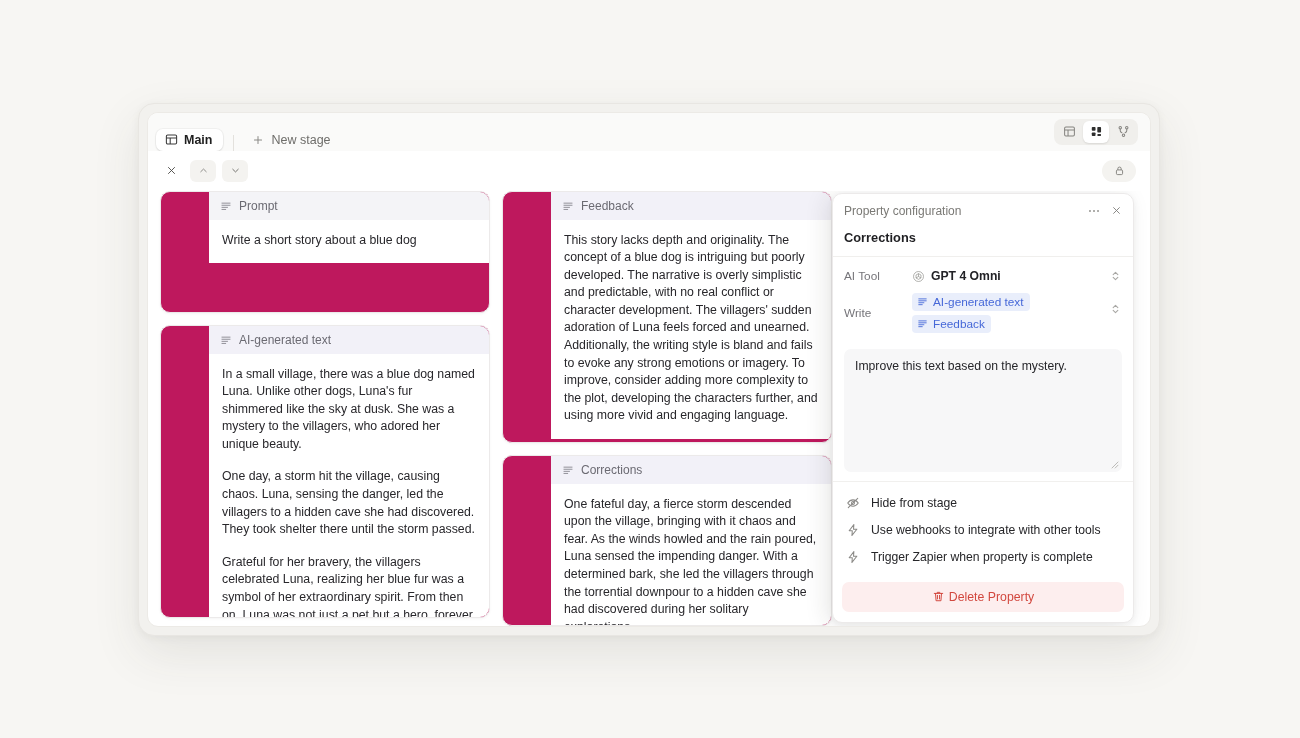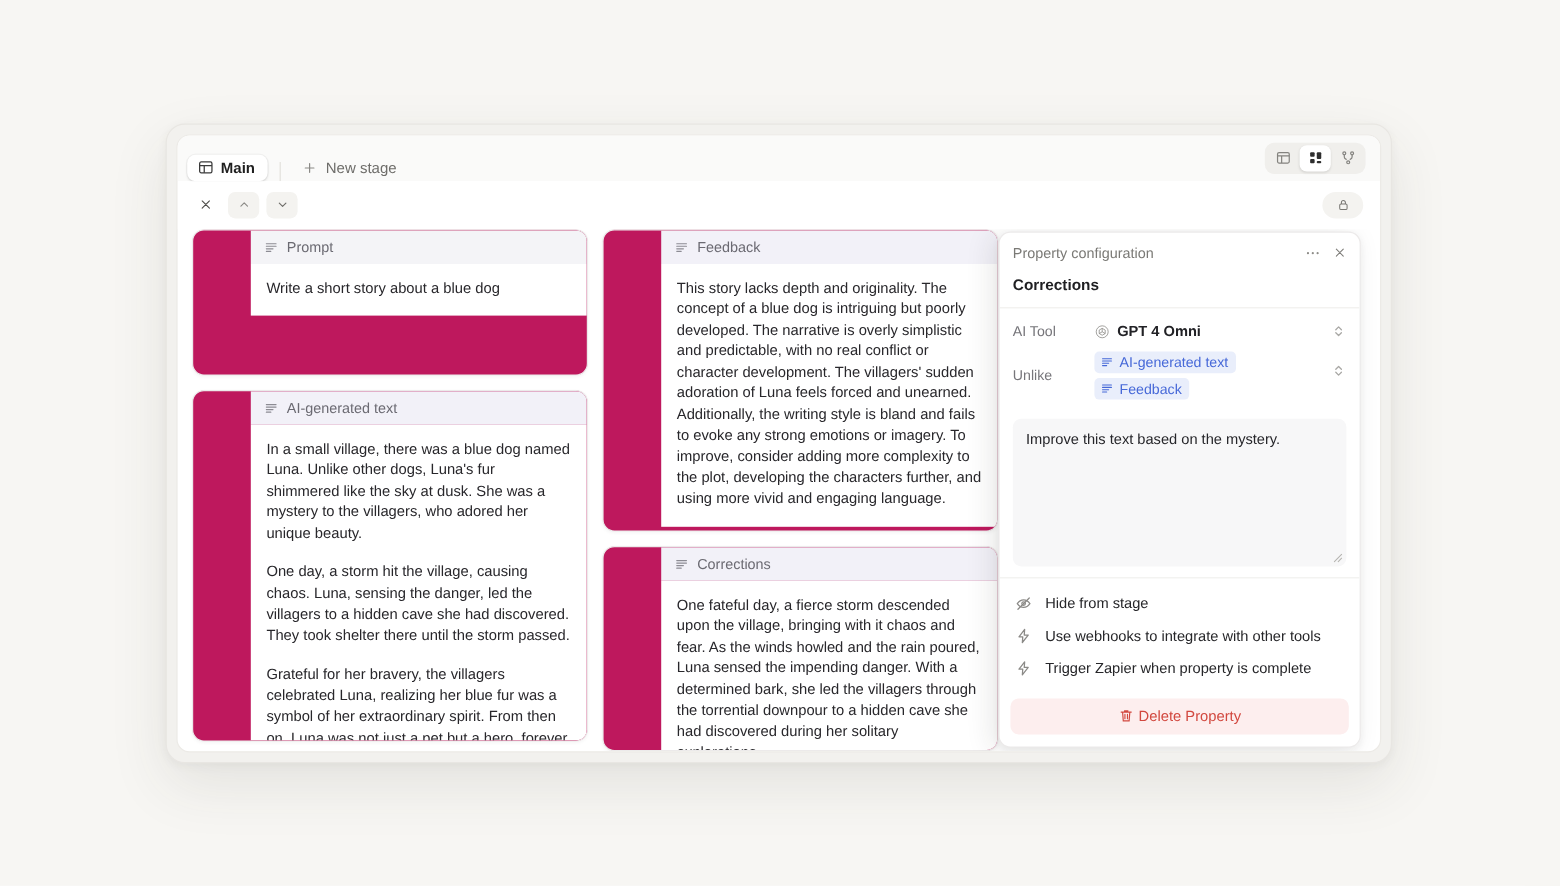--- a/index.html
+++ b/index.html
@@ -403,21 +403,21 @@
             <span>GPT 4 Omni</span>
           </span>
           <span class="pp-chevv">
             <svg width="9" height="13" viewBox="0 0 10 14" fill="none" stroke="#a9a8a5" stroke-width="1.2" stroke-linecap="round" stroke-linejoin="round">
               <path d="M2.4 5.6L5 3l2.6 2.6M2.4 8.4L5 11l2.6-2.6"></path>
             </svg>
           </span>
         </div>
 
         <div class="pp-row">
-          <span class="pp-label">Unlike</span>
+          <span class="pp-label">Write</span>
           <span class="pp-inputs">
             <span class="chip">
               <span>
                 <svg width="11" height="11" viewBox="0 0 16 16" fill="none" stroke="#4668d8" stroke-width="1.3" stroke-linecap="round">
                   <path d="M2.6 4.2h10.8M2.6 7h10.8M2.6 9.8h7.4M2.6 12.6h5"></path>
                 </svg>
               </span>
               <span>AI-generated text</span>
             </span>
             <span class="chip">

